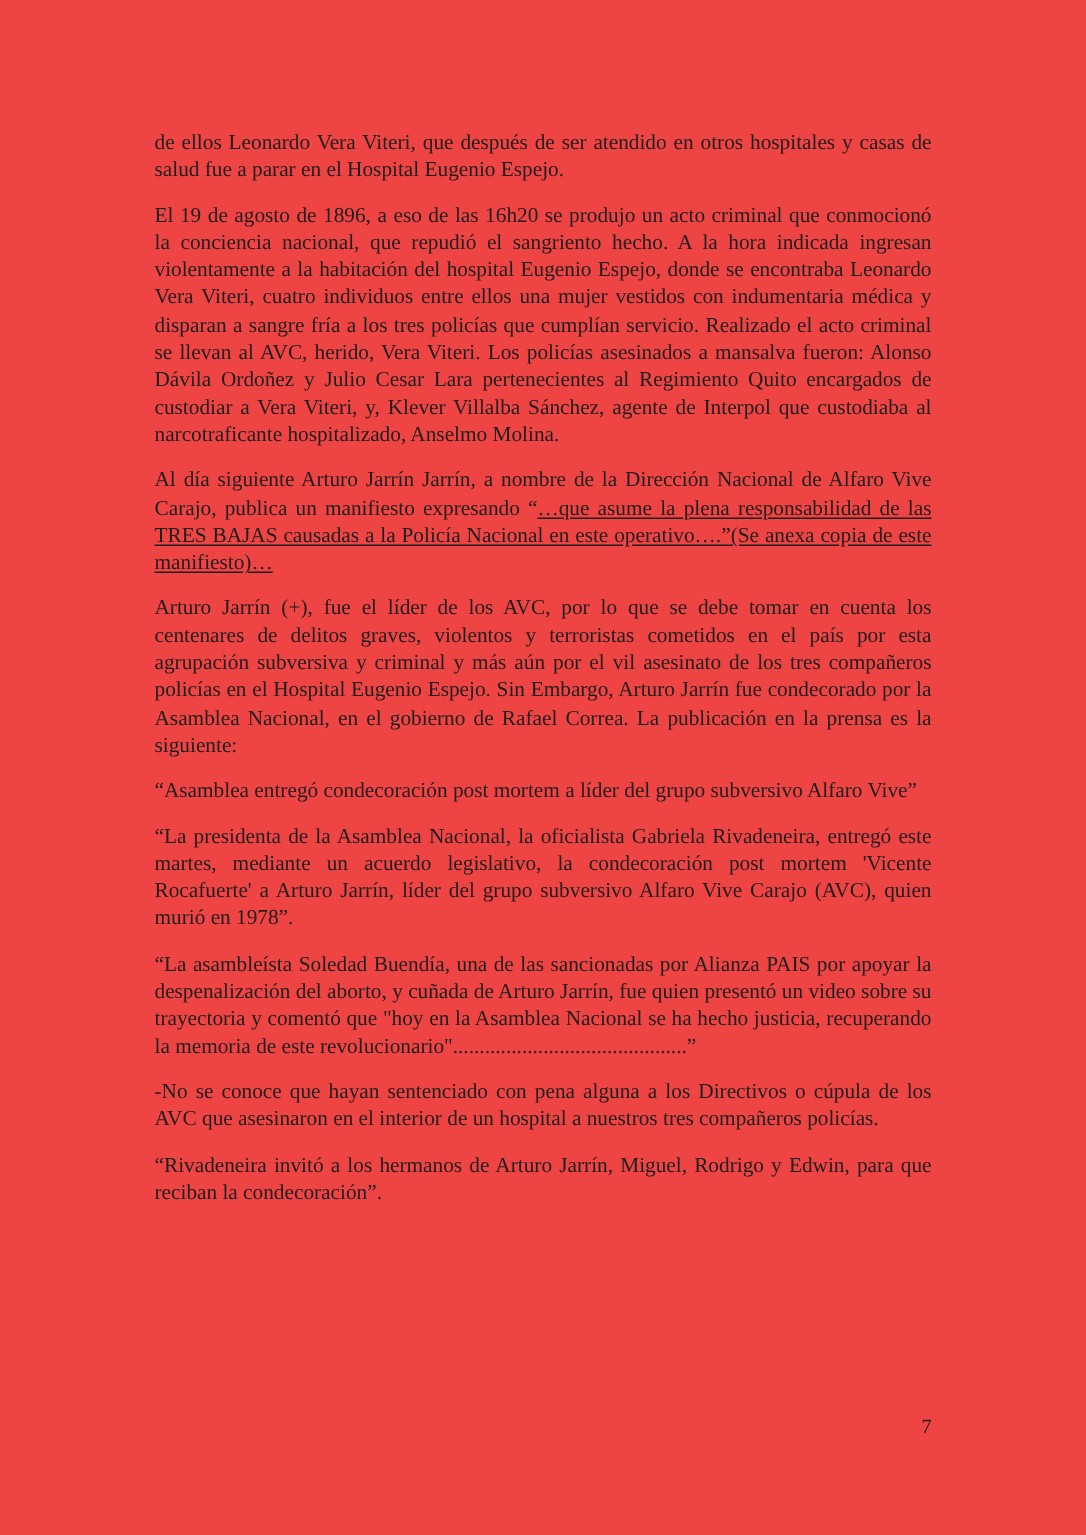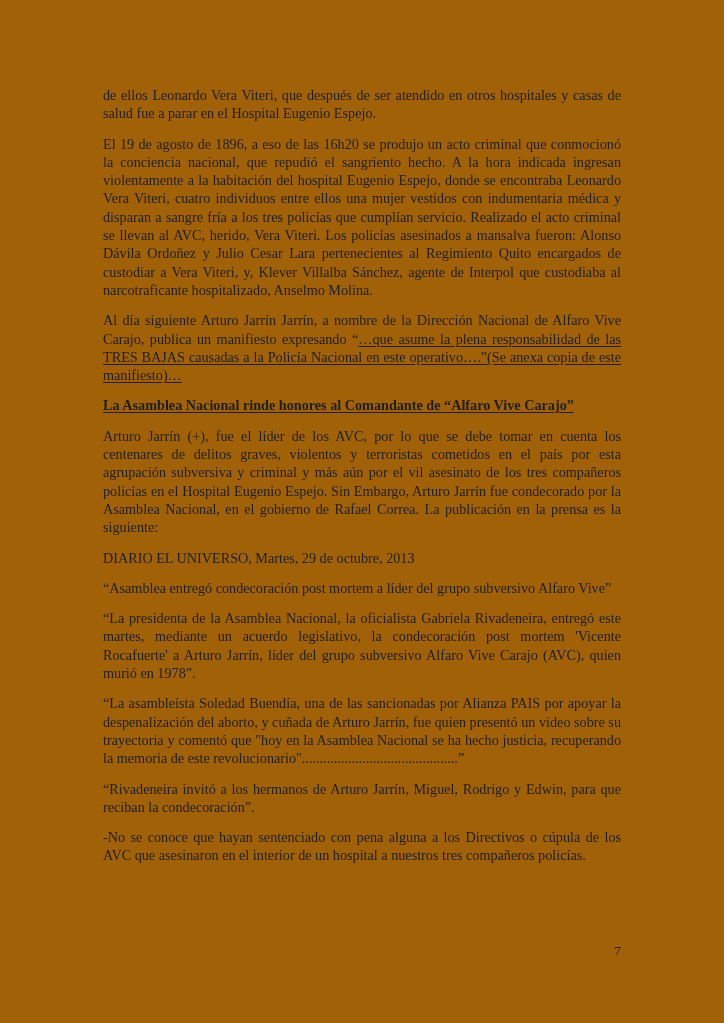--- a/index.html
+++ b/index.html
@@ -9,21 +9,21 @@
   body {
     width: 724px;
     height: 1023px;
     background: #ffffff;
     overflow: hidden;
   }
   .page {
     position: relative;
     width: 724px;
     height: 1023px;
-    background: #a16207;
+    background: #ef4444;
     font-family: "Liberation Serif", "DejaVu Serif", serif;
     color: #1e1e1e;
   }
   .content {
     position: absolute;
     left: 103px;
     top: 86px;
     width: 518px;
     font-size: 14.2px;
     line-height: 18.3px;
@@ -55,33 +55,31 @@
 
 <div class="page">
   <main class="content">
 
     <p class="para"><span>de ellos Leonardo Vera Viteri, que después de ser atendido en otros hospitales y casas de salud fue a parar en el Hospital Eugenio Espejo.</span></p>
 
     <p class="para"><span>El 19 de agosto de 1896, a eso de las 16h20 se produjo un acto criminal que conmocionó la conciencia nacional, que repudió el sangriento hecho. A la hora indicada ingresan violentamente a la habitación del hospital Eugenio Espejo, donde se encontraba Leonardo Vera Viteri, cuatro individuos entre ellos una mujer vestidos con indumentaria médica y disparan a sangre fría a los tres policías que cumplían servicio. Realizado el acto criminal se llevan al AVC, herido, Vera Viteri. Los policías asesinados a mansalva fueron: Alonso Dávila Ordoñez y Julio Cesar Lara pertenecientes al Regimiento Quito encargados de custodiar a Vera Viteri, y, Klever Villalba Sánchez, agente de Interpol que custodiaba al narcotraficante hospitalizado, Anselmo Molina.</span></p>
 
     <p class="para"><span>Al día siguiente Arturo Jarrín Jarrín, a nombre de la Dirección Nacional de Alfaro Vive Carajo, publica un manifiesto expresando “</span><span class="u">…que asume la plena responsabilidad de las TRES BAJAS causadas a la Policía Nacional en este operativo….”(Se anexa copia de este manifiesto)…</span></p>
 
-    <p class="para heading"><span class="u">La Asamblea Nacional rinde honores al Comandante de “Alfaro Vive Carajo”</span></p>
 
 
     <p class="para"><span>Arturo Jarrín (+), fue el líder de los AVC, por lo que se debe tomar en cuenta los centenares de delitos graves, violentos y terroristas cometidos en el país por esta agrupación subversiva y criminal y más aún por el vil asesinato de los tres compañeros policías en el Hospital Eugenio Espejo. Sin Embargo, Arturo Jarrín fue condecorado por la Asamblea Nacional, en el gobierno de Rafael Correa. La publicación en la prensa es la siguiente:</span></p>
 
-    <p class="para"><span>DIARIO EL UNIVERSO, Martes, 29 de octubre, 2013</span></p>
 
     <p class="para"><span>“Asamblea entregó condecoración post mortem a líder del grupo subversivo Alfaro Vive”</span></p>
 
     <p class="para"><span>“La presidenta de la Asamblea Nacional, la oficialista Gabriela Rivadeneira, entregó este martes, mediante un acuerdo legislativo, la condecoración post mortem 'Vicente Rocafuerte' a Arturo Jarrín, líder del grupo subversivo Alfaro Vive Carajo (AVC), quien murió en 1978”.</span></p>
 
     <p class="para"><span>“La asambleísta Soledad Buendía, una de las sancionadas por Alianza PAIS por apoyar la despenalización del aborto, y cuñada de Arturo Jarrín, fue quien presentó un video sobre su trayectoria y comentó que "hoy en la Asamblea Nacional se ha hecho justicia, recuperando la memoria de este revolucionario"............................................”</span></p>
 
+    <p class="para"><span>-No se conoce que hayan sentenciado con pena alguna a los Directivos o cúpula de los AVC que asesinaron en el interior de un hospital a nuestros tres compañeros policías.</span></p>
+
     <p class="para"><span>“Rivadeneira invitó a los hermanos de Arturo Jarrín, Miguel, Rodrigo y Edwin, para que reciban la condecoración”.</span></p>
-
-    <p class="para"><span>-No se conoce que hayan sentenciado con pena alguna a los Directivos o cúpula de los AVC que asesinaron en el interior de un hospital a nuestros tres compañeros policías.</span></p>
 
   </main>
 
   <div class="page-number">7</div>
 </div>
 
 </body></html>

